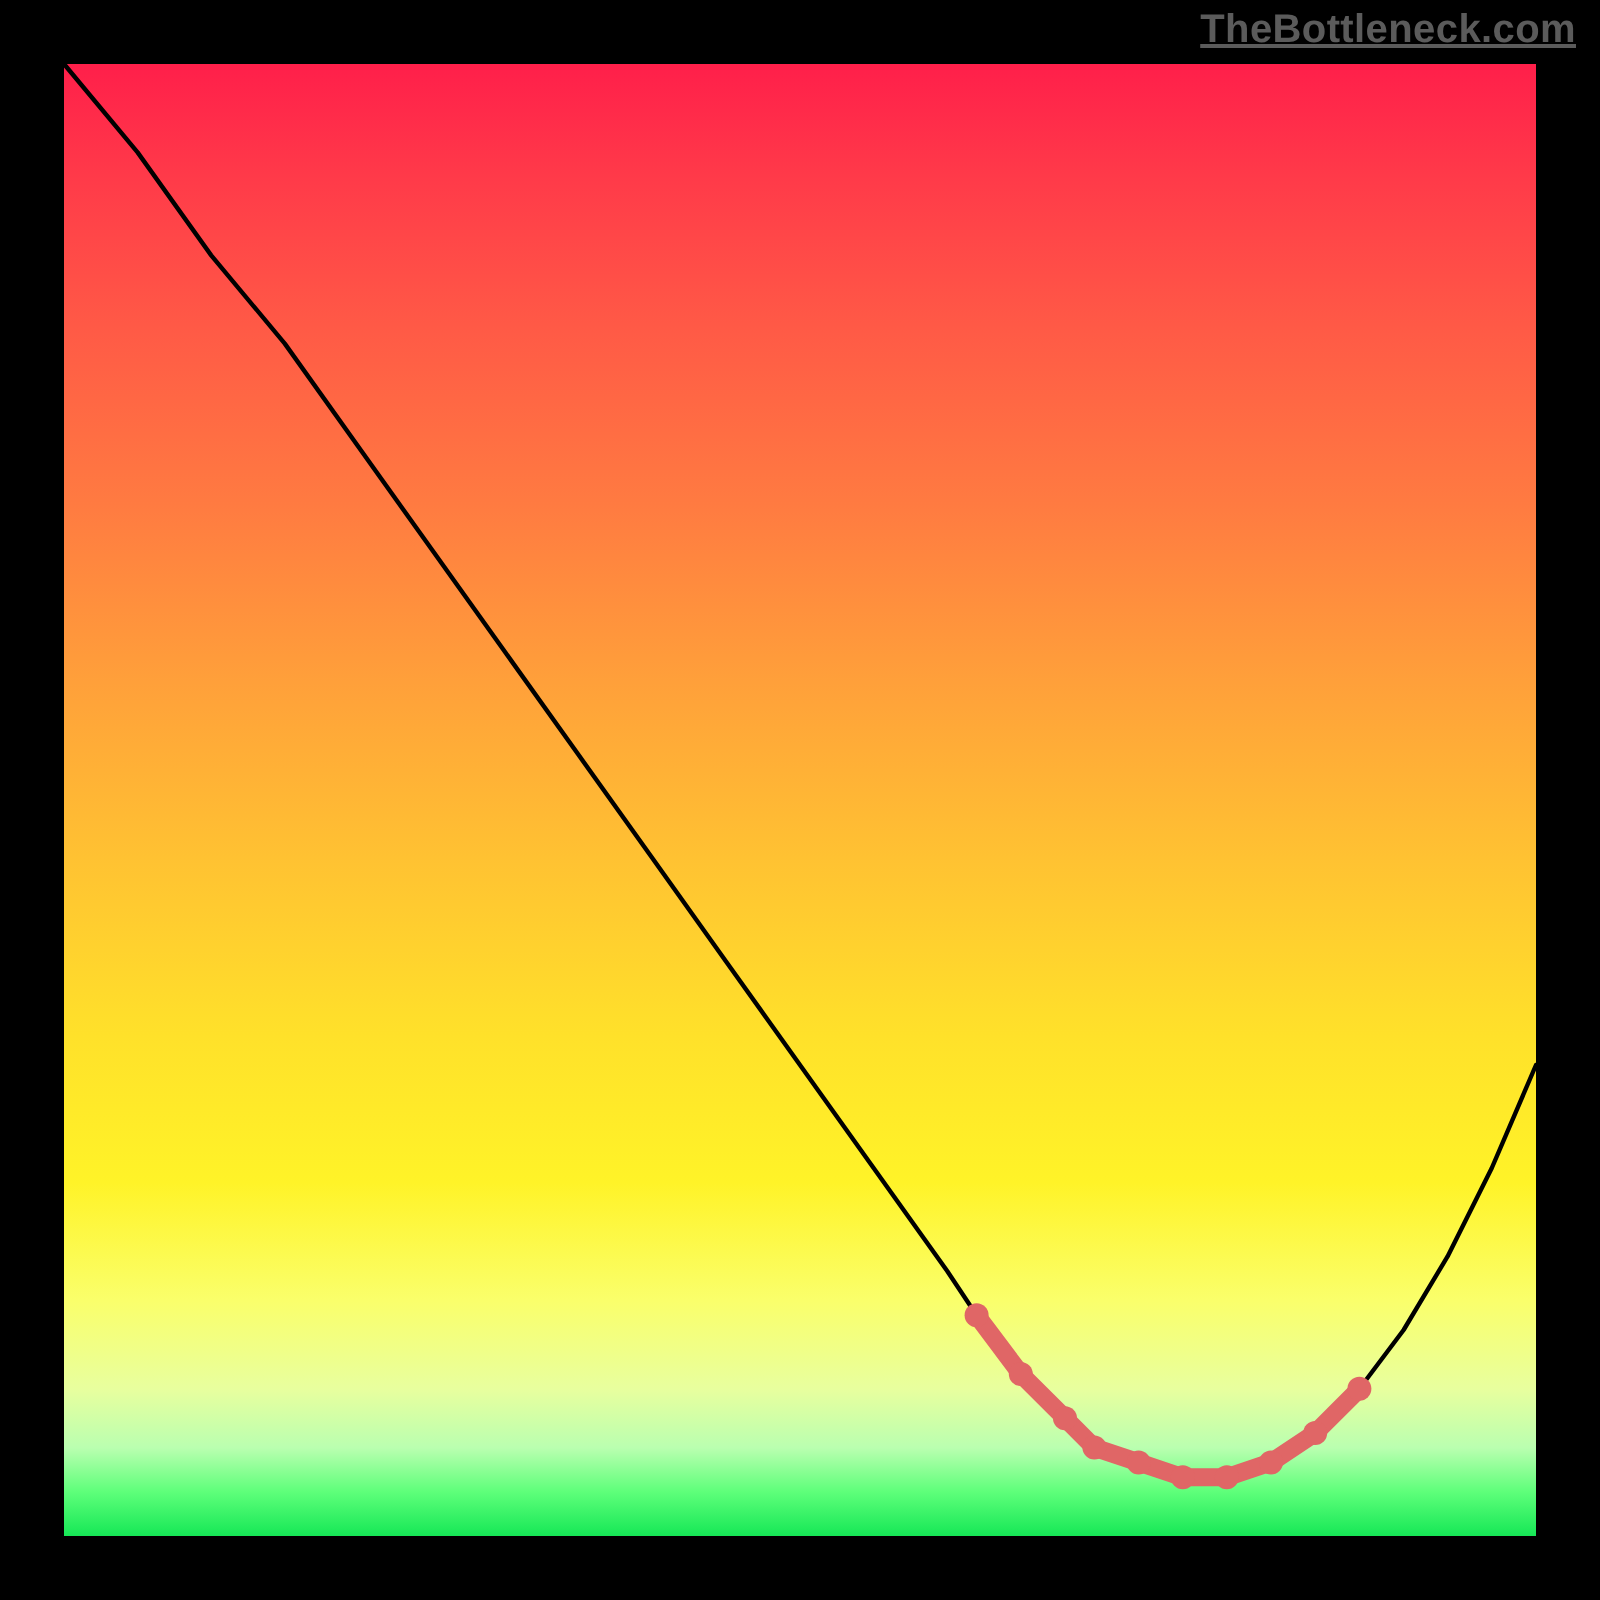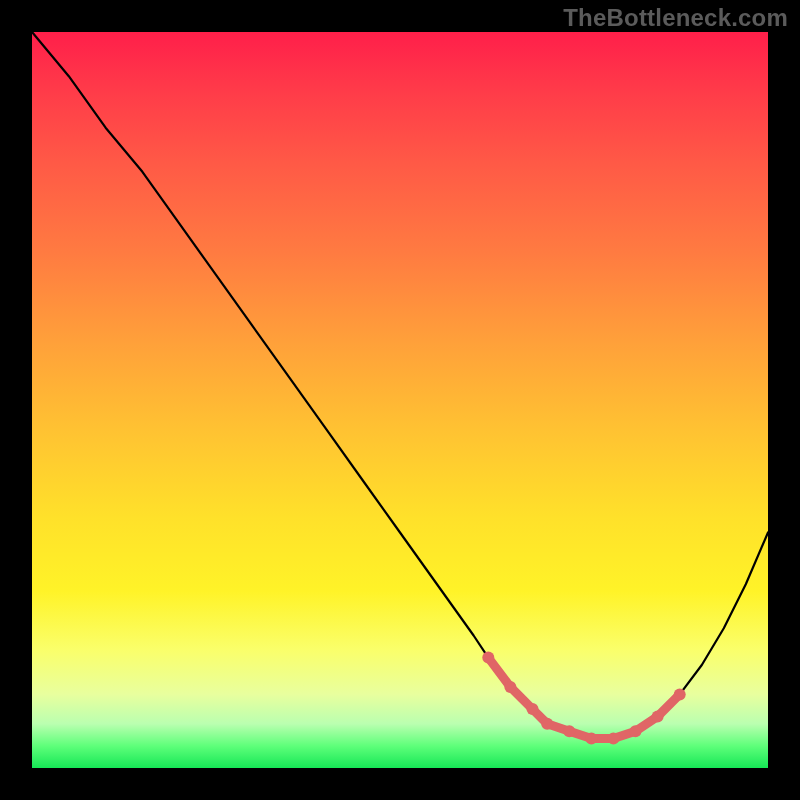--- a/index.html
+++ b/index.html
@@ -15,24 +15,25 @@
     position: relative;
     width: 800px;
     height: 800px;
     background: #000;
   }
   .watermark {
     position: absolute;
     top: 4px;
     right: 12px;
     color: #5b5b5b;
-    font-size: 24px;
+    font-size: 20px;
     font-weight: 600;
     letter-spacing: 0.2px;
     user-select: none;
+    text-decoration: underline;
   }
   .plot-area {
     position: absolute;
     left: 32px;
     top: 32px;
     width: 736px;
     height: 736px;
     
     background: linear-gradient(
       to bottom,

